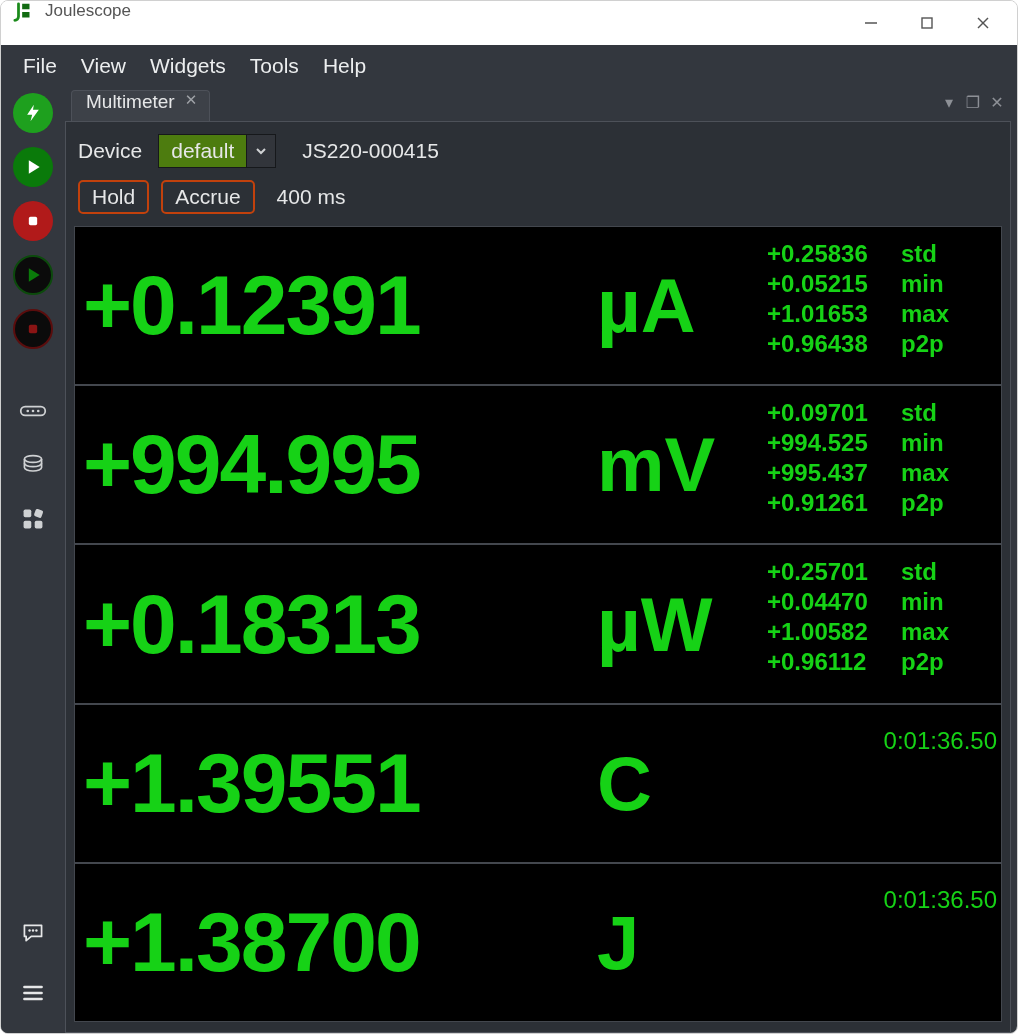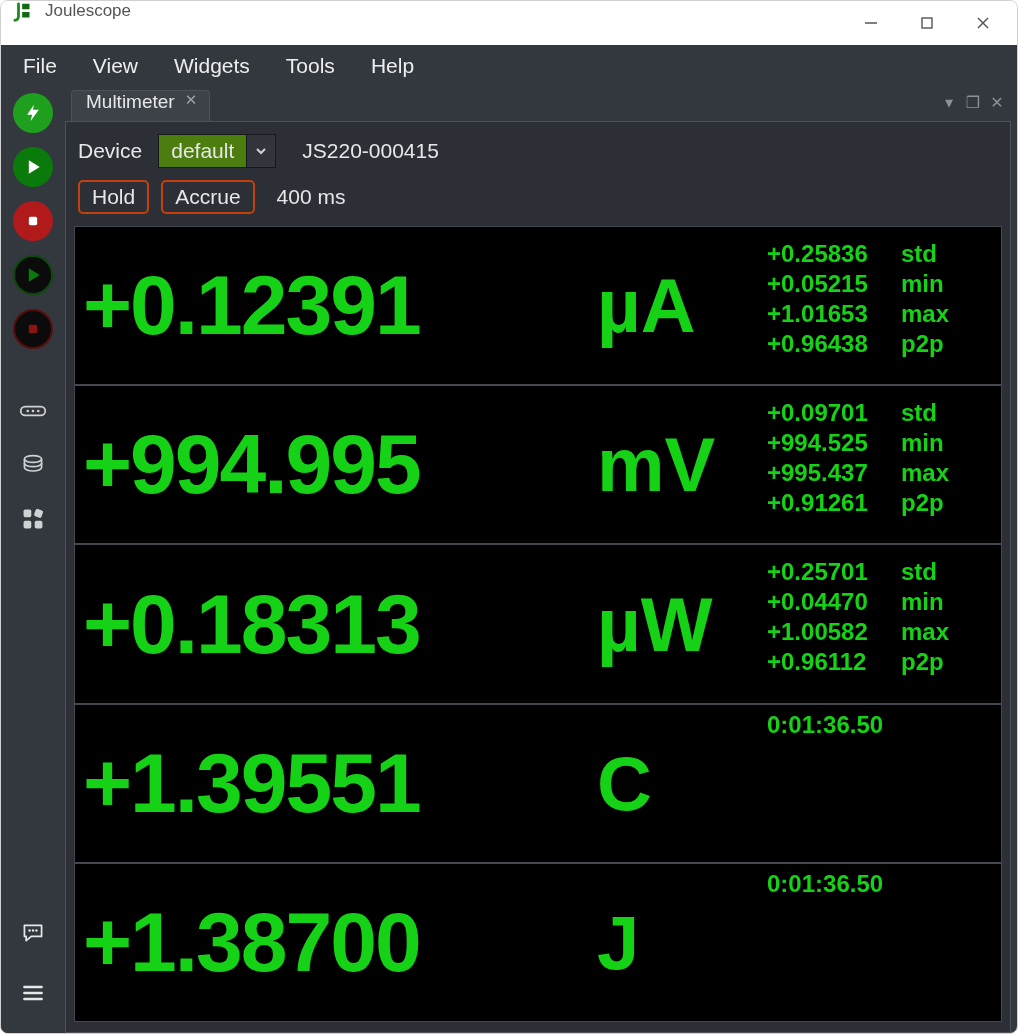--- a/index.html
+++ b/index.html
@@ -51,21 +51,21 @@
     flex: 1 1 auto;
     background: #33373e;
     display: flex;
     flex-direction: column;
     color: #e6e7e8;
   }
   .menubar {
     height: 42px;
     display:flex;
     align-items:center;
-    gap: 36px;
+    gap: 24px;
     padding: 0 22px;
     font-size: 21px;
   }
   .menubar .menu-item { color:#eceeef; }
 
   .content-row {
     flex:1 1 auto;
     display:flex;
     min-height:0;
   }
@@ -214,23 +214,24 @@
     line-height:1.25;
     padding-right:4px;
     align-self:flex-start;
     padding-top:12px;
   }
   .r-stats .row { display:flex; gap:14px; }
   .r-stats .row .v { width:120px; }
   .r-stats .row .k { width:50px; }
   .r-time {
     font-size:24px;
-    font-weight:700;
+    font-weight:400;
     align-self:flex-start;
-    padding-top:6px;
+    padding-top:22px;
+    text-align:right;
   }
 </style>
 </head>
 <body>
 
 <div class="window">
 
   <div class="titlebar">
     <span class="app-icon">
       <svg viewBox="0 0 24 24">

